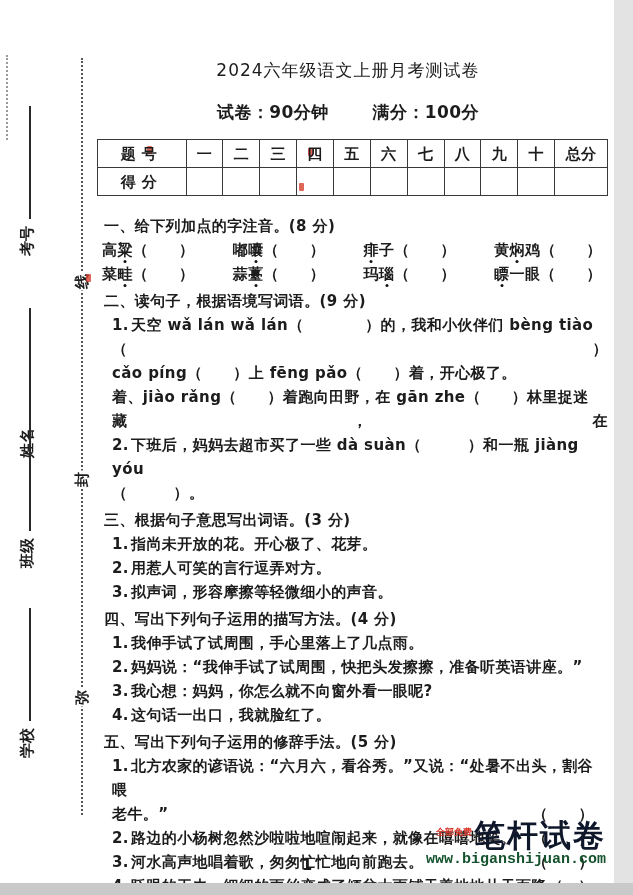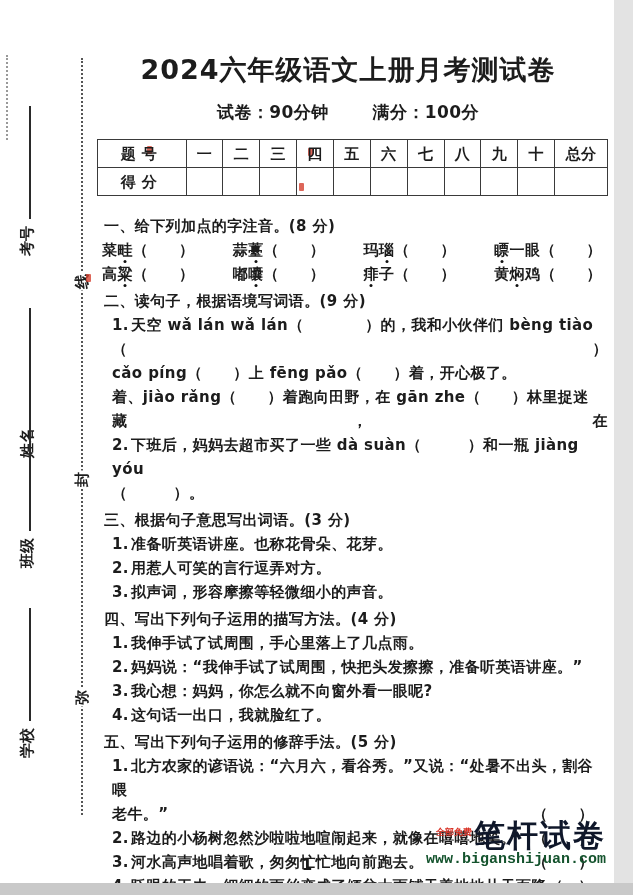--- a/index.html
+++ b/index.html
@@ -21,21 +21,21 @@
     transform:rotate(-90deg);background:#fff;font-size:15px;font-weight:600;padding:3px 0;
   }
   .m-field{
     position:absolute;width:150px;height:22px;transform:rotate(-90deg);
     display:flex;align-items:center;gap:7px;font-size:15px;font-weight:600;white-space:nowrap;
   }
   .mline{flex:1;height:0;border-bottom:2px solid #2a2a2a;margin-bottom:-5px;}
 
   
   .content{position:absolute;left:88px;top:48px;width:520px;line-height:24px;font-size:15px;font-weight:600;letter-spacing:.4px;}
-  .title{font-size:27px;font-weight:700;text-align:center;letter-spacing:1px;margin:6px 0 14px 0;line-height:32px;}
+  .title{font-size:17px;font-weight:400;text-align:center;letter-spacing:1px;margin:6px 0 14px 0;line-height:32px;}
   .subtitle{display:flex;justify-content:center;gap:44px;font-size:17px;font-weight:700;margin-bottom:15px;}
 
   table.score{border-collapse:collapse;margin:0 0 18px 9px;table-layout:fixed;}
   table.score td{
     border:1.5px solid #3a3a3a;height:27px;text-align:center;vertical-align:middle;
     font-size:15px;font-weight:600;padding:0;
   }
   td.c-label{width:88px;letter-spacing:6px;}
   td.c-num{width:36px;}
   td.c-total{width:52px;}
@@ -140,31 +140,31 @@
         <td></td>
         <td></td>
         <td></td>
       </tr>
     </tbody>
       </table>
 
     <div class="sec">
       <div class="sec-heading">一、给下列加点的字注音。(8 分)</div>
       <div class="word-row">
+        <span class="word">高<span class="du">粱</span>（　　）</span>
+        <span class="word">嘟<span class="du">囔</span>（　　）</span>
+        <span class="word"><span class="du">痱</span>子（　　）</span>
+        <span class="word">黄<span class="du">焖</span>鸡（　　）</span>
+      </div>
+      <div class="word-row">
         <span class="word">菜<span class="du">畦</span>（　　）</span>
         <span class="word">蒜<span class="du">薹</span>（　　）</span>
         <span class="word">玛<span class="du">瑙</span>（　　）</span>
         <span class="word"><span class="du">瞟</span>一眼（　　）</span>
       </div>
-      <div class="word-row">
-        <span class="word">高<span class="du">粱</span>（　　）</span>
-        <span class="word">嘟<span class="du">囔</span>（　　）</span>
-        <span class="word"><span class="du">痱</span>子（　　）</span>
-        <span class="word">黄<span class="du">焖</span>鸡（　　）</span>
-      </div>
     </div>
 
     <div class="sec">
       <div class="sec-heading">二、读句子，根据语境写词语。(9 分)</div>
       <div class="q-item">
         <span class="q-num">1.</span>
         <div class="q-line first jl">天空 wǎ lán wǎ lán（　　　　）的，我和小伙伴们 bèng tiào（　）</div>
         <div class="q-line">cǎo píng（　　）上 fēng pǎo（　　）着，开心极了。</div>
         <div class="q-line jl">着、jiào rǎng（　　）着跑向田野，在 gān zhe（　　）林里捉迷藏，在</div>
       </div>
@@ -172,21 +172,21 @@
         <span class="q-num">2.</span>
         <div class="q-line first jl">下班后，妈妈去超市买了一些 dà suàn（　　　）和一瓶 jiàng yóu</div>
         <div class="q-line">（　　　）。</div>
       </div>
     </div>
 
     <div class="sec">
       <div class="sec-heading">三、根据句子意思写出词语。(3 分)</div>
       <div class="q-row">
         <span class="q-num">1.</span>
-        <span class="q-text">准备听英语讲座。也称花骨朵、花芽。</span>
+        <span class="q-text">指尚未开放的花。开心极了、花芽。</span>
         <span class="q-blank blank">（　　）</span>
       </div>
       <div class="q-row">
         <span class="q-num">2.</span>
         <span class="q-text">用惹人可笑的言行逗弄对方。</span>
         <span class="q-blank blank">（　　）</span>
       </div>
       <div class="q-row">
         <span class="q-num">3.</span>
         <span class="q-text">拟声词，形容摩擦等轻微细小的声音。</span>

